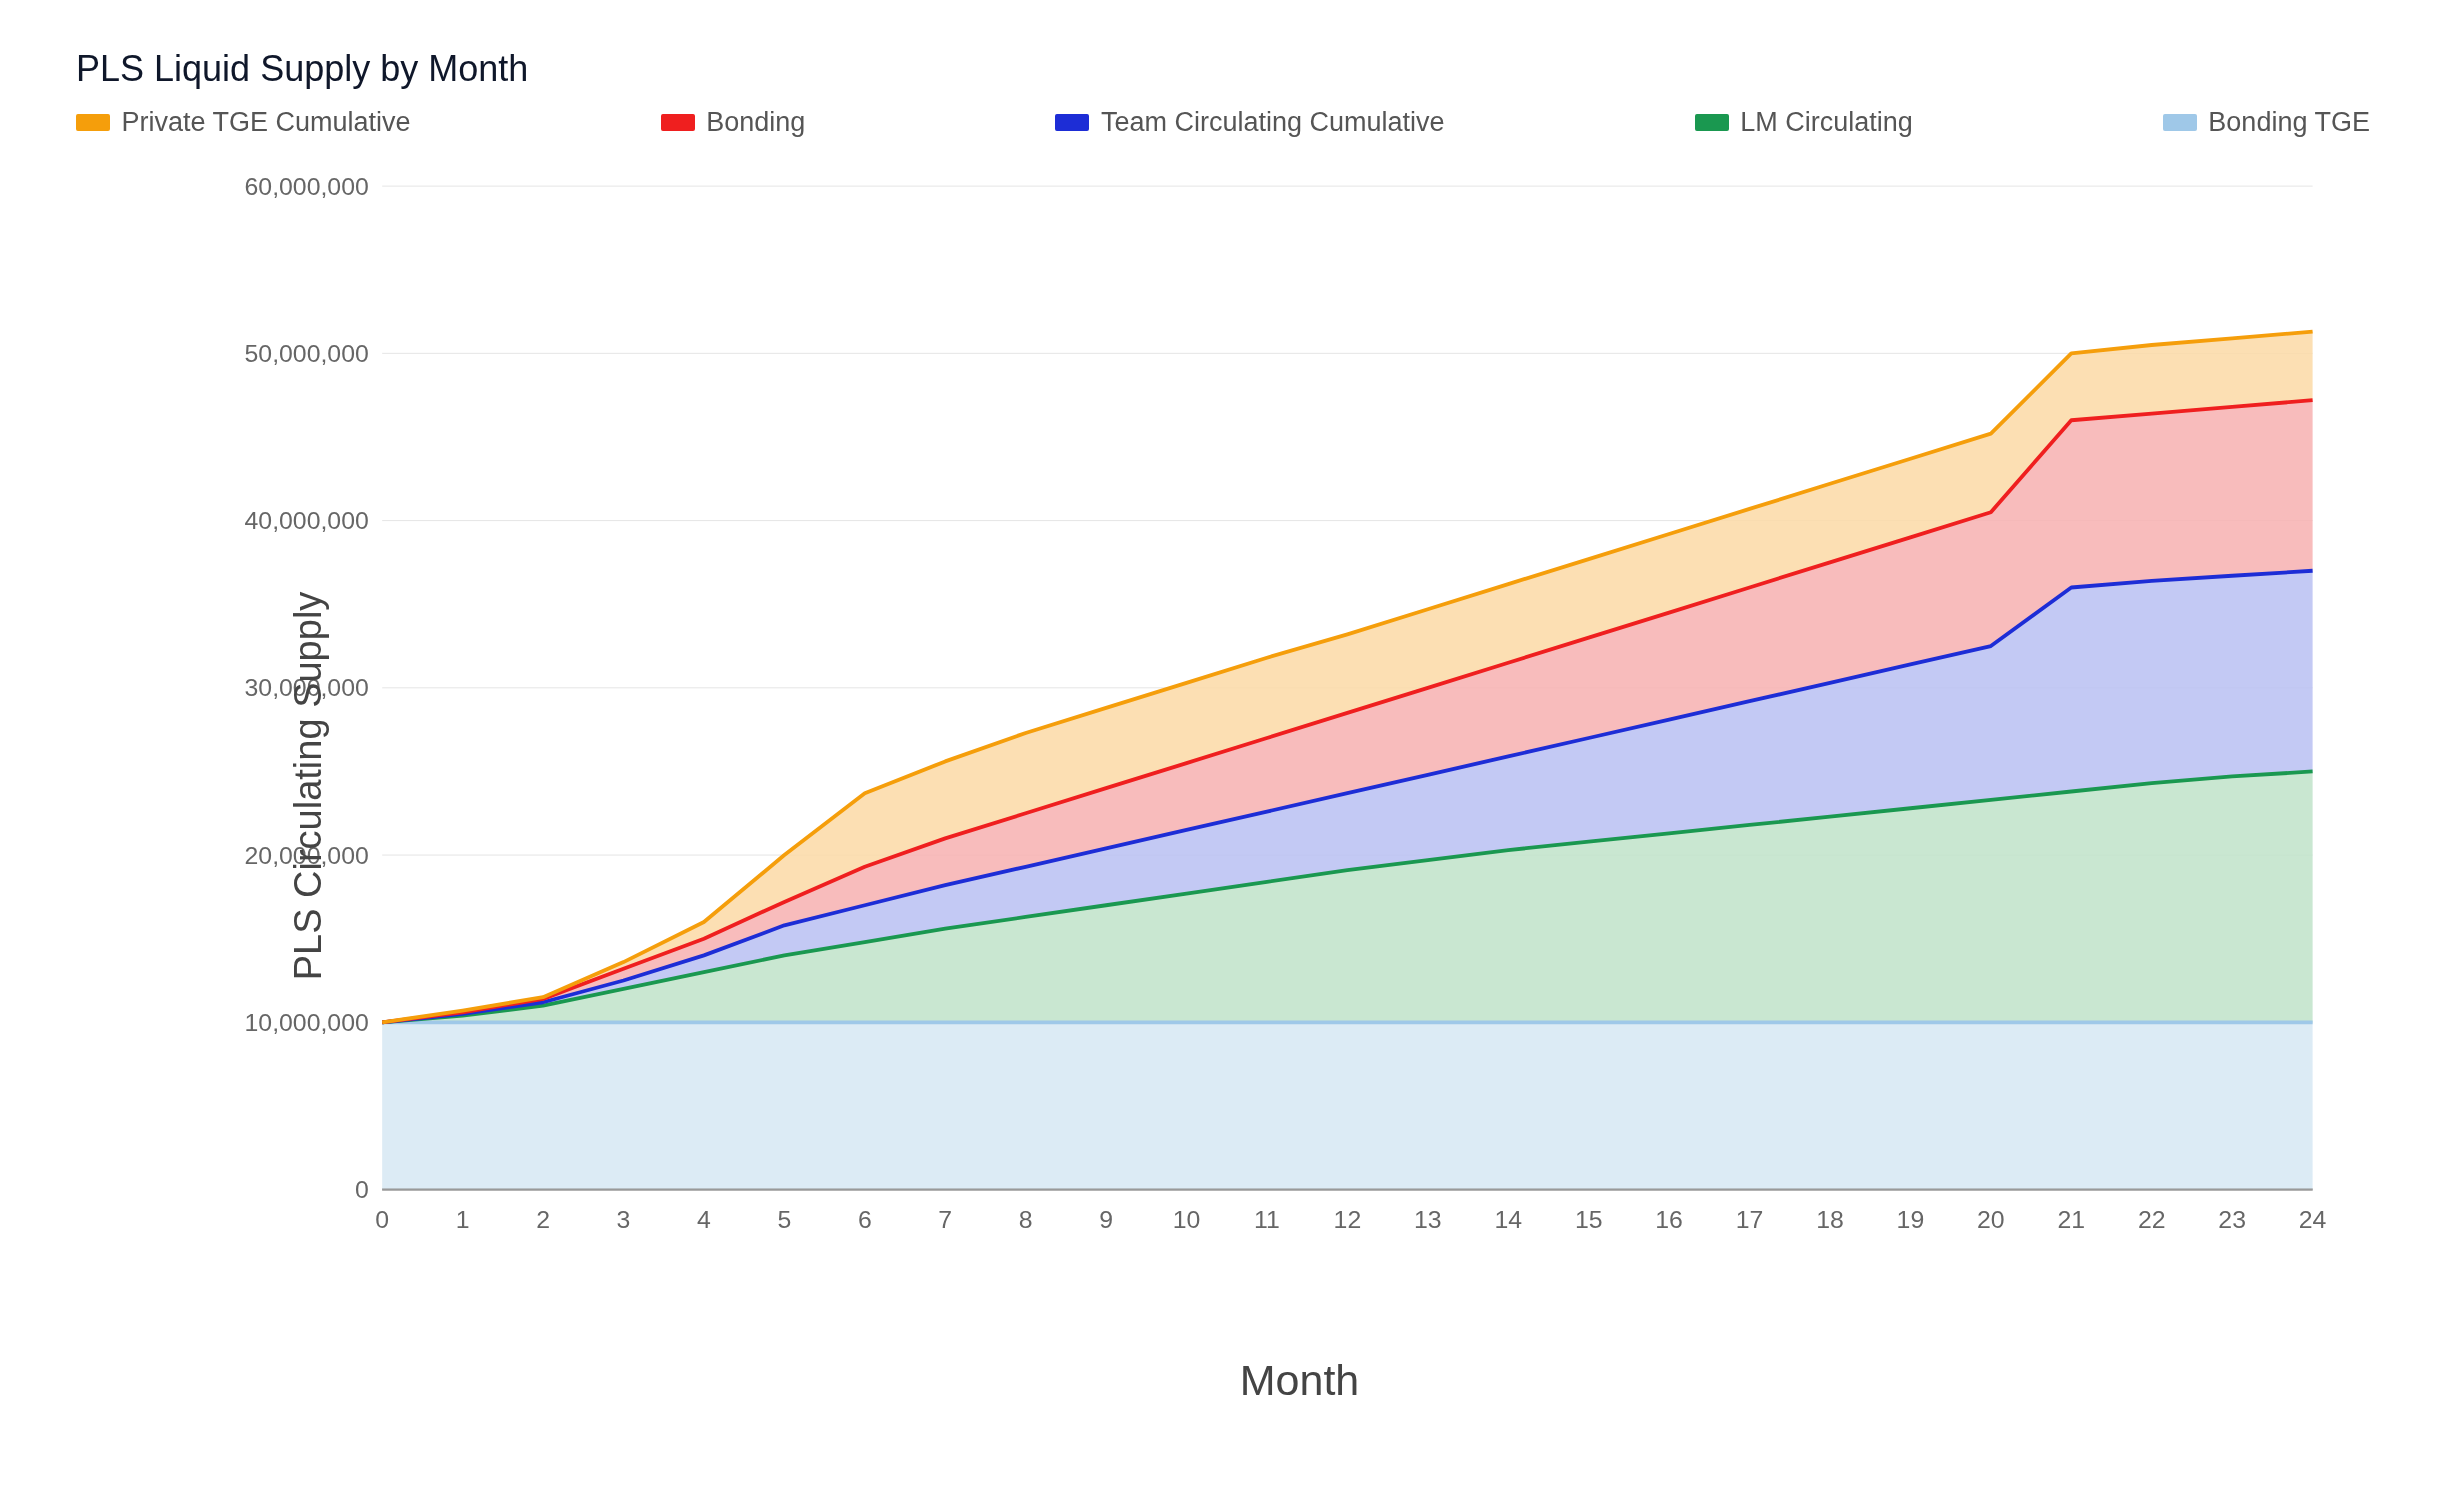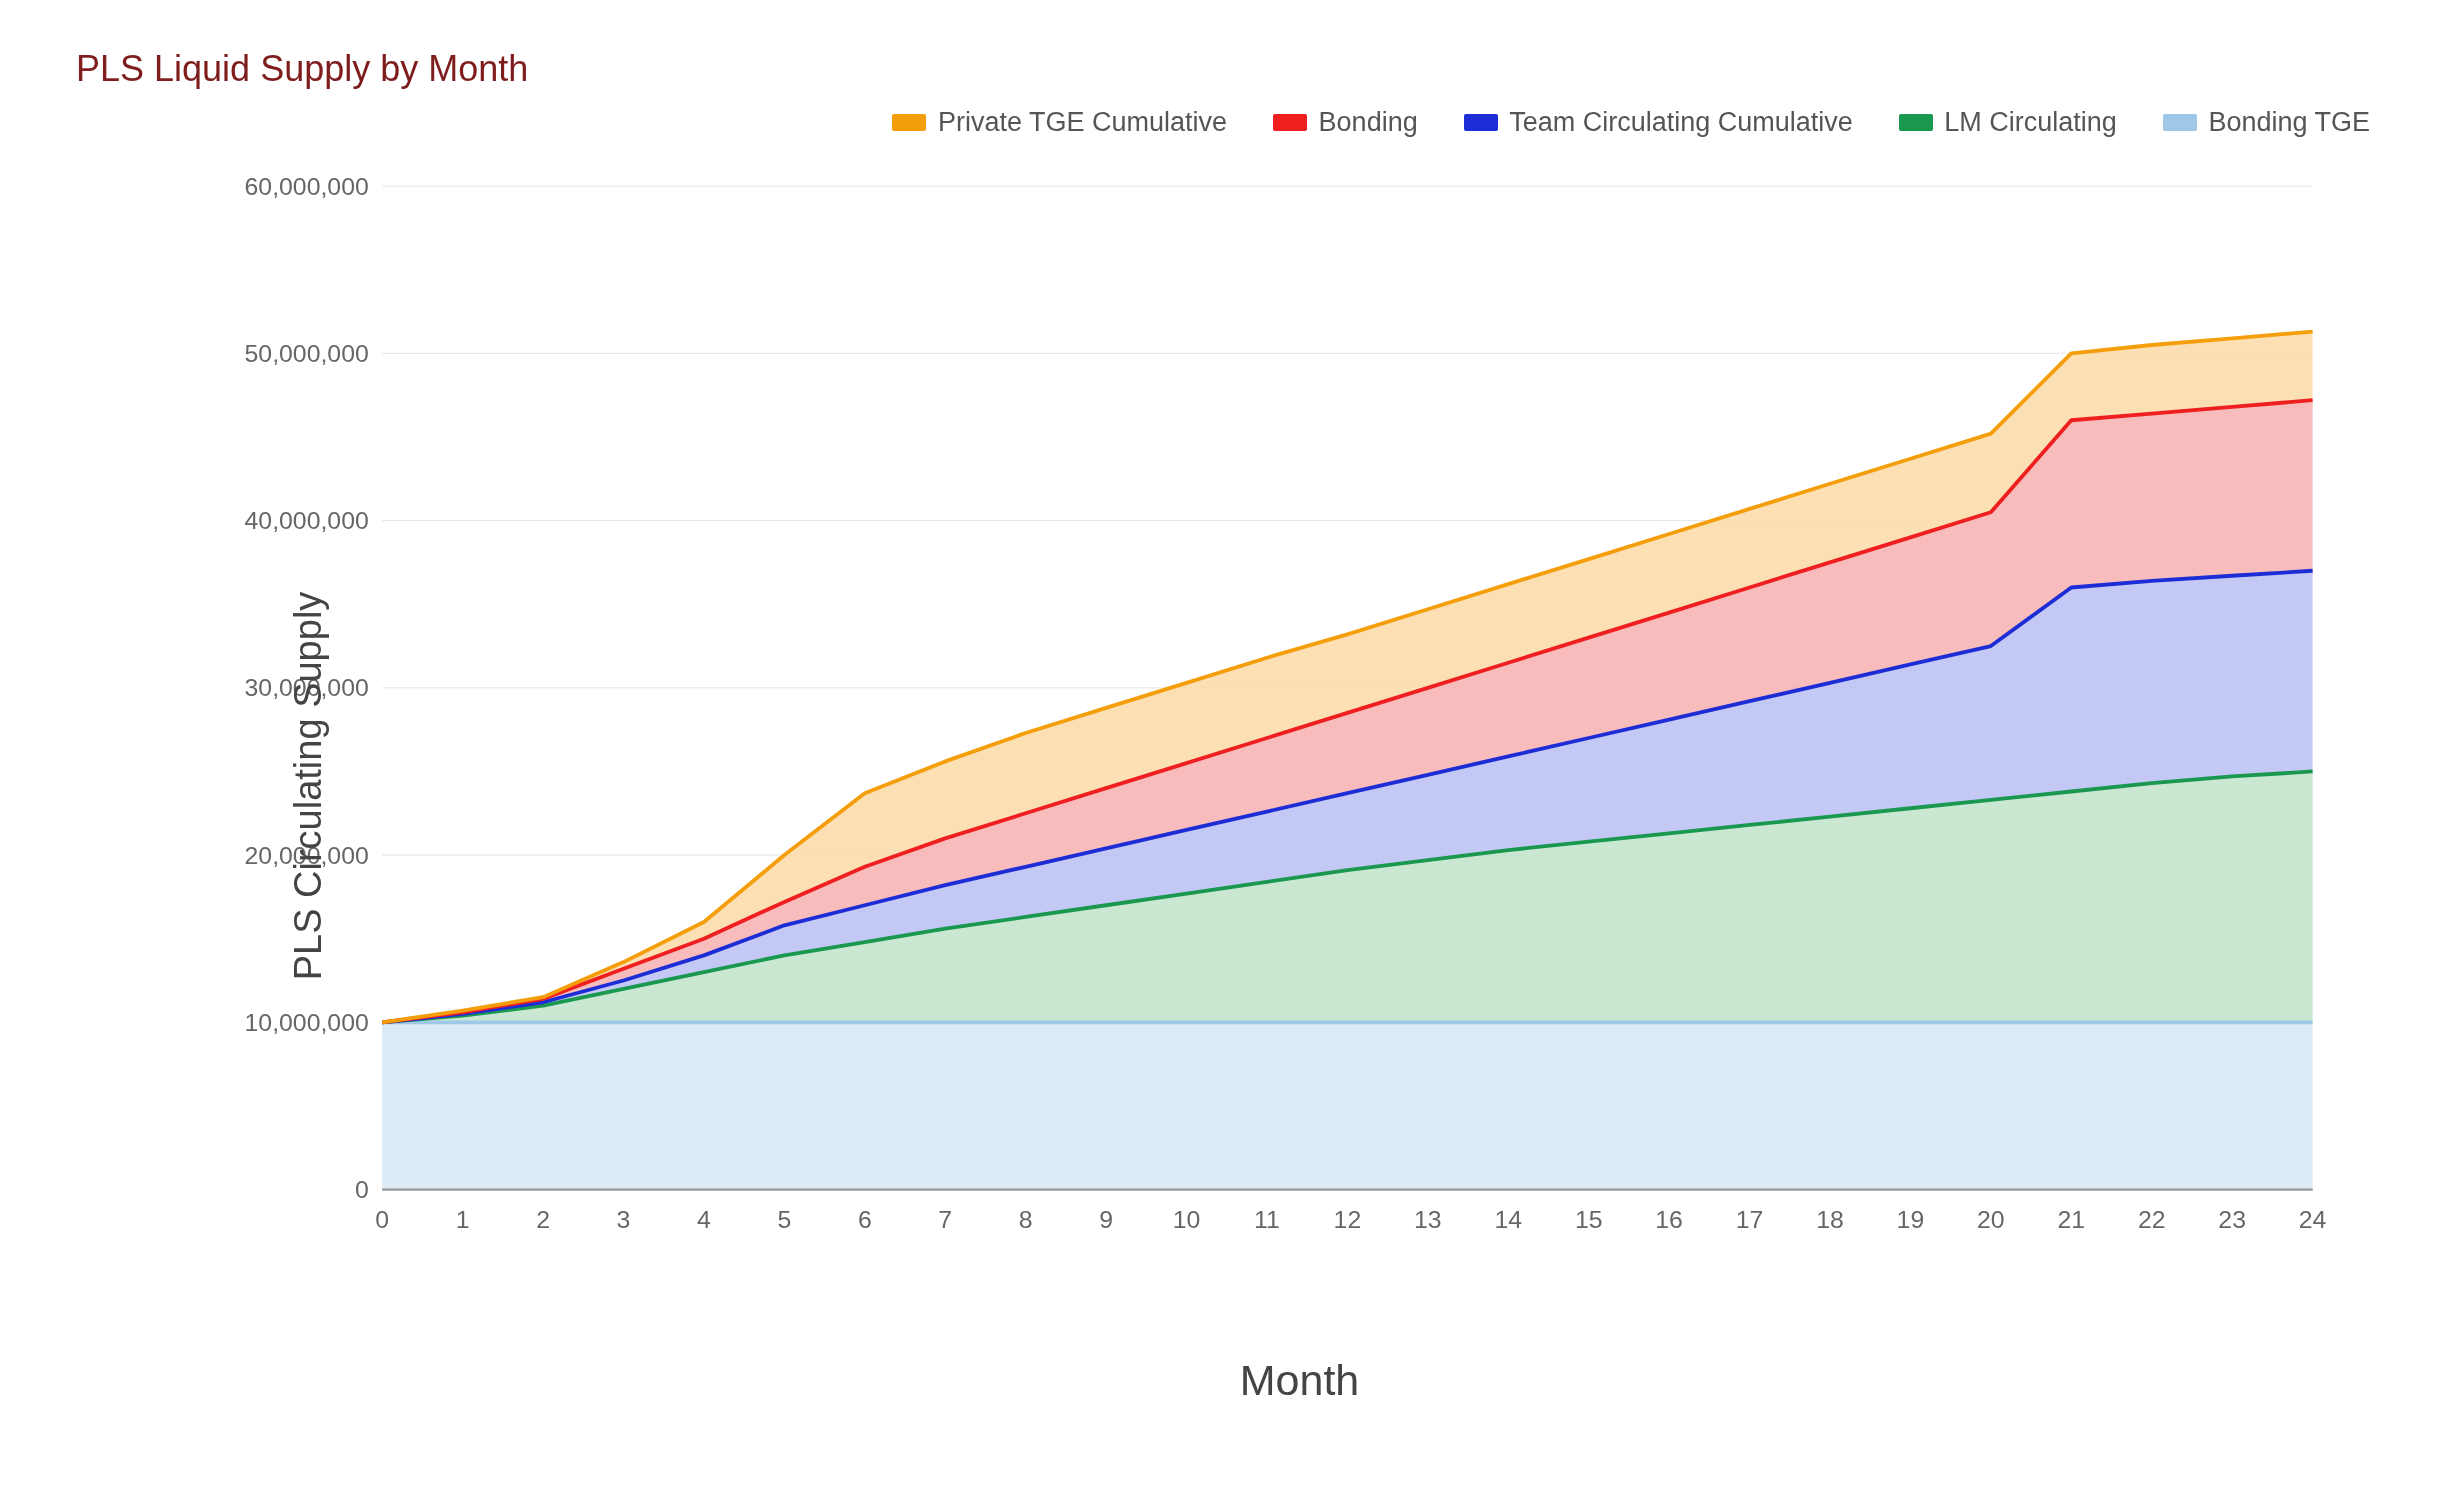--- a/index.html
+++ b/index.html
@@ -12,27 +12,27 @@
     color:#333;
   }
   .chart-wrap{
     position:absolute;
     left:76px;
     top:48px;
     width:2294px;
   }
   .chart-title{
     font-size:36px;
-    color:#7f1d1d;
+    color:#0f172a;
     font-weight:400;
     margin-bottom:17px;
   }
   .legend{
     display:flex;
-    justify-content:flex-end;
+    justify-content:space-between;
     gap:46px;
     font-size:27px;
     color:#555;
     margin-bottom:29px;
   }
   .legend-item{
     display:flex;
     align-items:center;
     gap:11.5px;
   }

